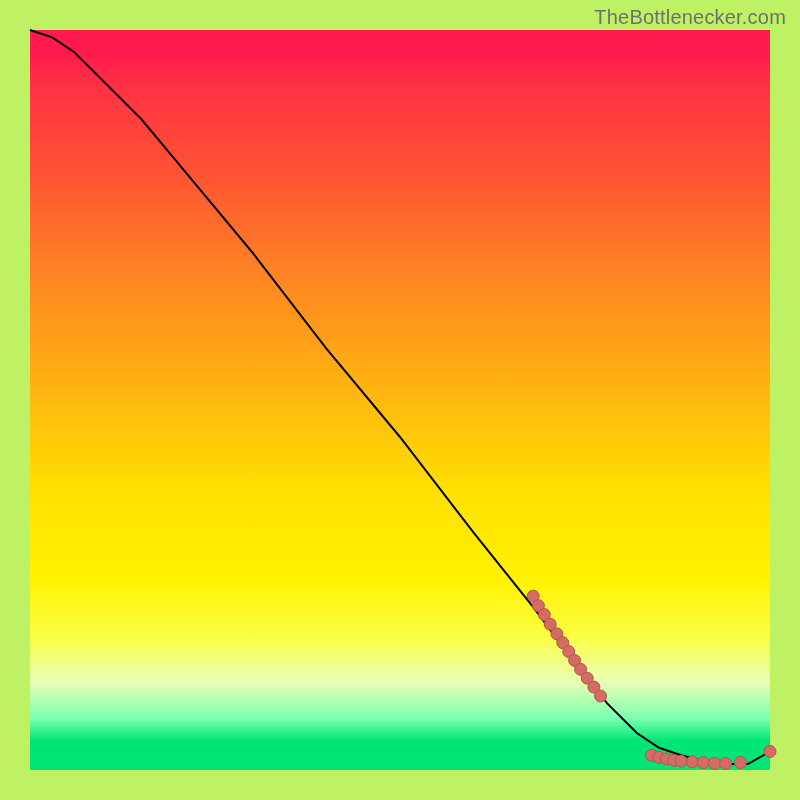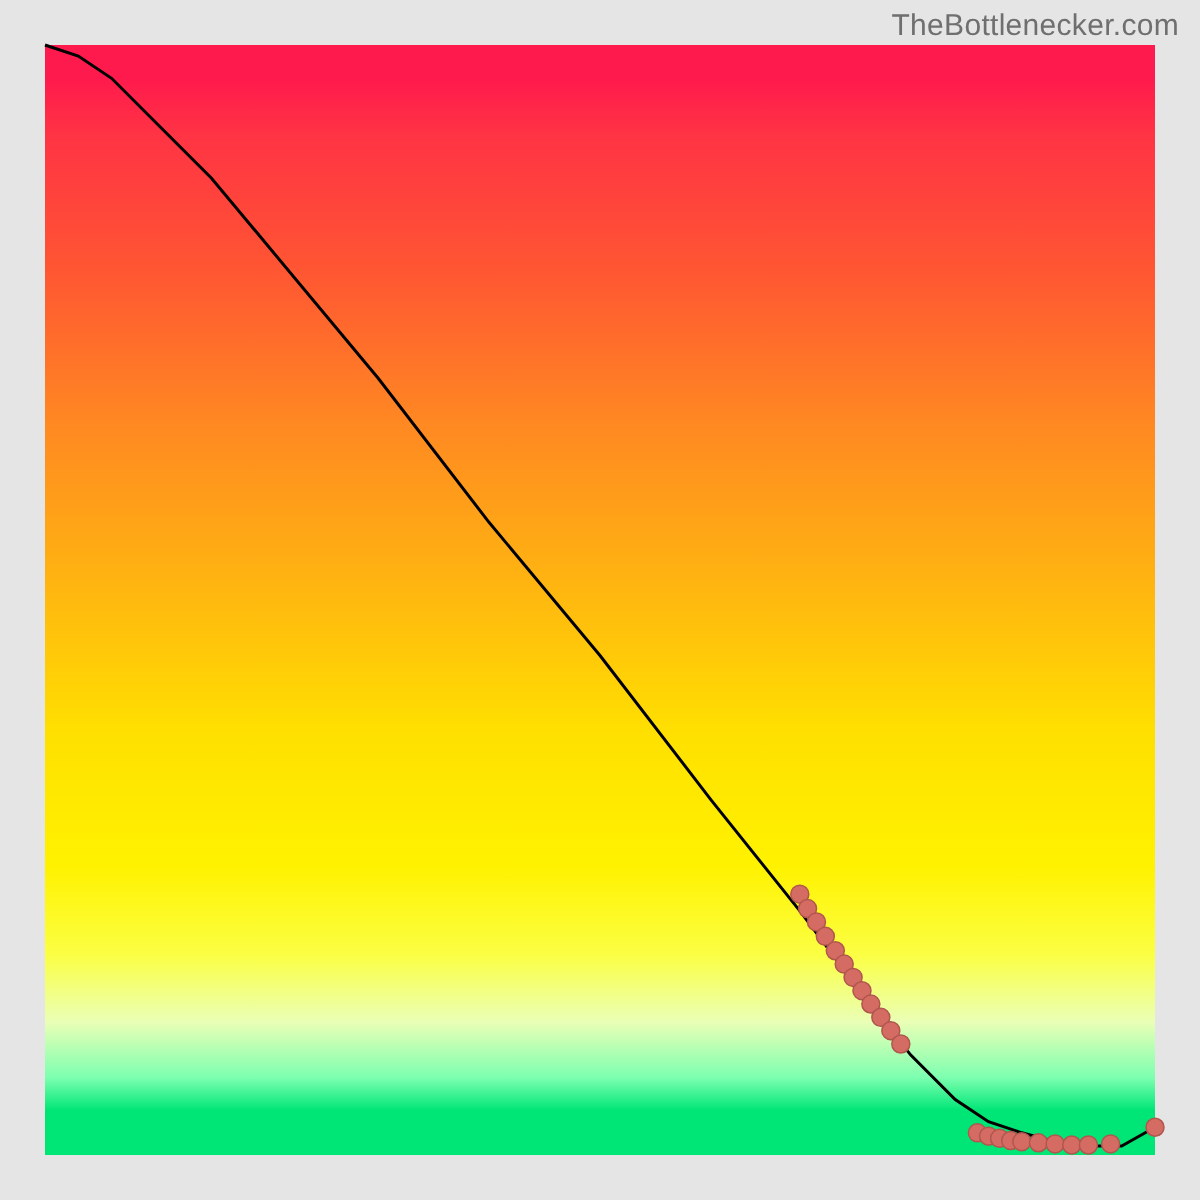--- a/index.html
+++ b/index.html
@@ -1,21 +1,21 @@
 <!DOCTYPE html>
 <html><head>
 <meta charset="utf-8">
 <style>
   * { margin: 0; padding: 0; box-sizing: border-box; }
   html, body { width: 800px; height: 800px; background: #000; overflow: hidden; }
   .stage {
     position: relative;
     width: 800px;
     height: 800px;
-    background: #e5e5e5;
+    background: #bef264;
   }
   .plot {
     position: absolute;
     left: 30px;
     top: 30px;
     width: 740px;
     height: 740px;
     background: linear-gradient(to bottom,
       #ff1a4d 0%,
       #ff1a4d 3%,

